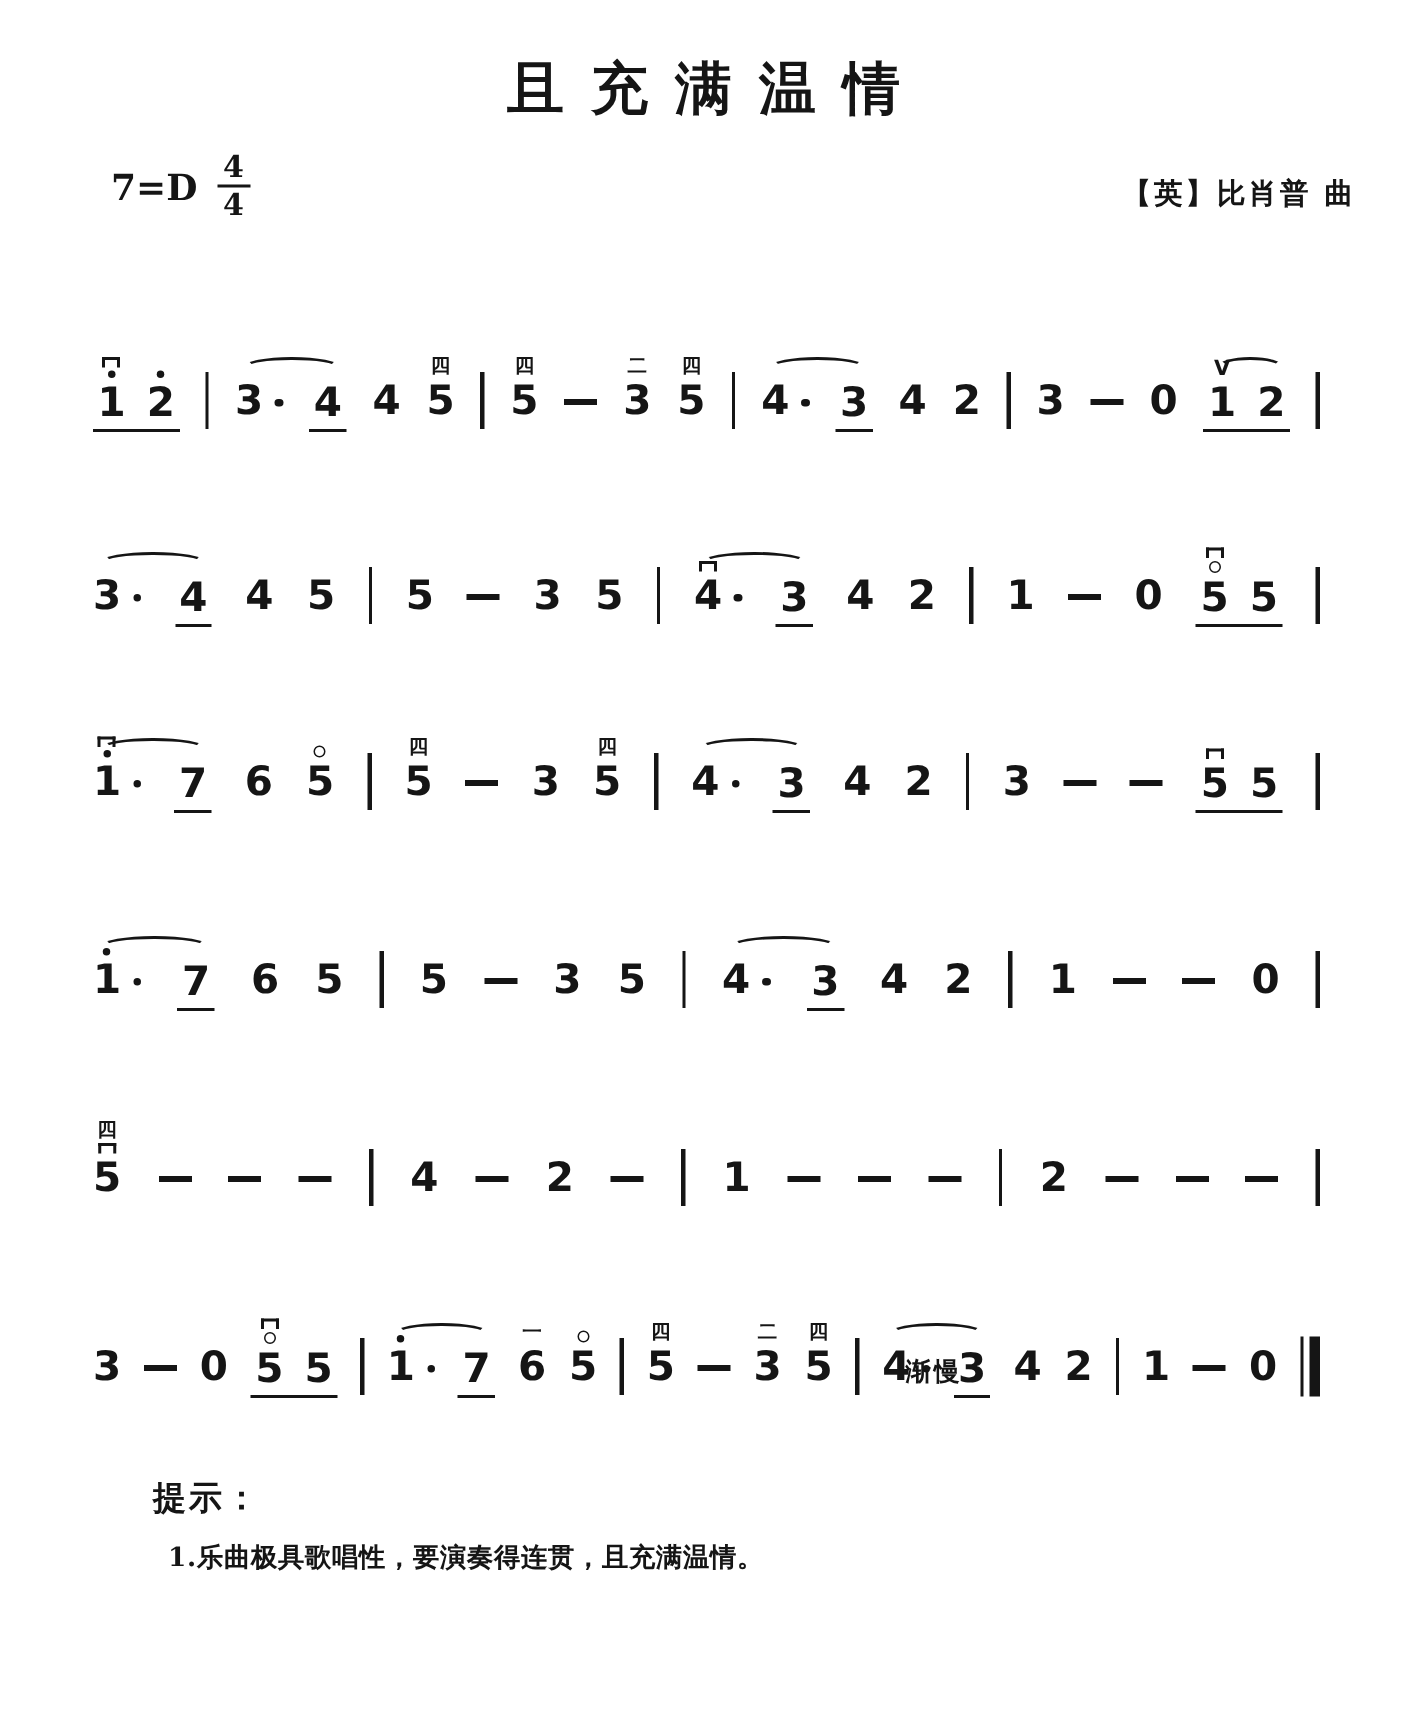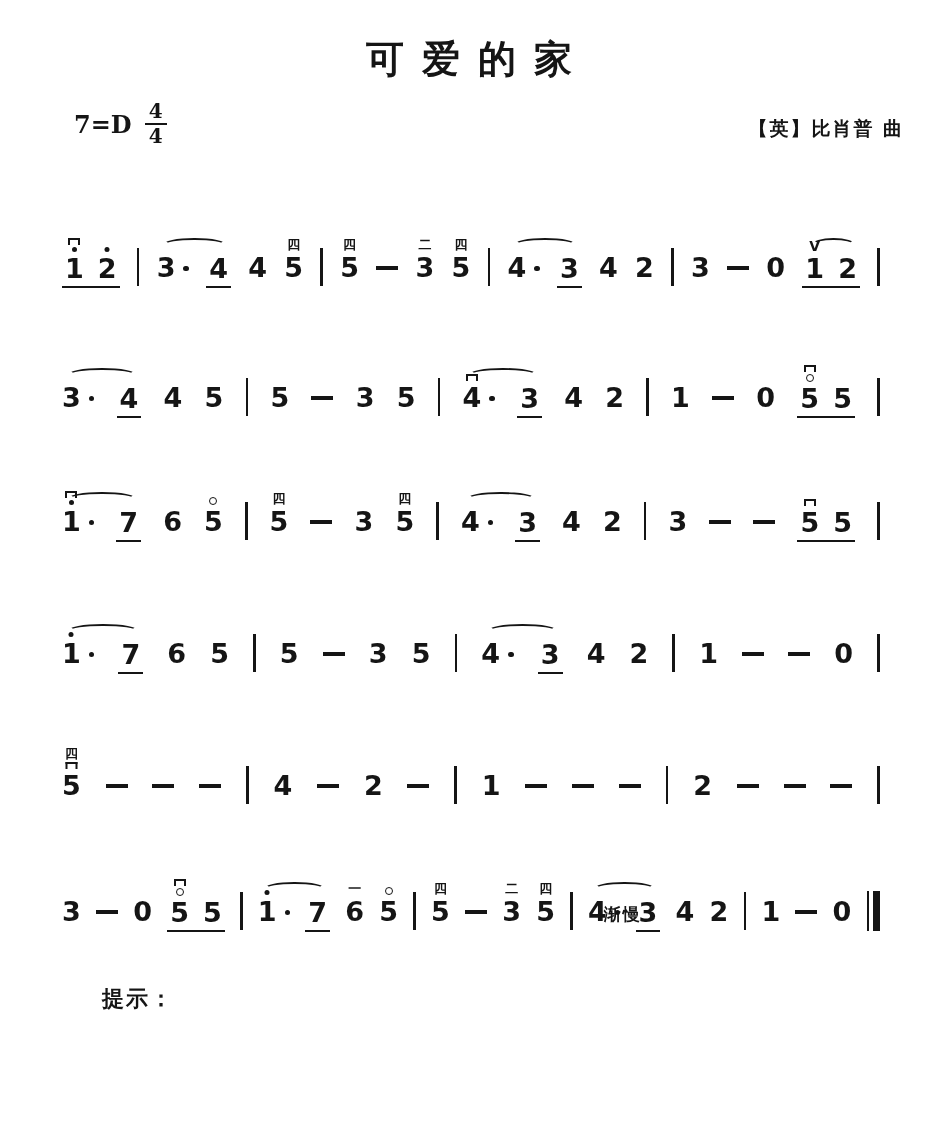--- a/index.html
+++ b/index.html
@@ -49,21 +49,21 @@
 
   .tips-heading{position:absolute;left:102px;top:984px;font-size:22px;font-weight:800;letter-spacing:2px;}
   .tips{position:absolute;left:112px;top:1026px;display:flex;flex-direction:column;gap:9px;}
   .tip{font-family:"DejaVu Serif","Liberation Serif",serif;font-size:17.5px;
        font-weight:700;letter-spacing:0.5px;}
 </style>
 </head>
 <body>
 
 <div class="page">
-  <h1 class="title">可爱的家</h1>
+  <h1 class="title">且充满温情</h1>
 
   <div class="keysig">
     <span class="key">7=D</span>
     <span class="frac">
       <span class="fn">4</span>
       <span class="fd">4</span>
     </span>
   </div>
 
   <div class="composer">【英】比肖普 曲</div>
@@ -477,14 +477,15 @@
           <div class="thick"></div>
         </div>
         <div class="slur" style="left: 202.195px; width: 60.5px;"></div>
         <div class="slur" style="left: 532.492px; width: 60.5px;"></div>
         <div class="slurlabel" style="left: 560.742px;">渐慢</div>
       </div>
     </div>
 
   <div class="tips-heading">提示：</div>
   <div class="tips">
+    <div class="tip">1.乐曲极具歌唱性，要演奏得连贯，且充满温情。</div>
   </div>
 </div>
 
 </body></html>

